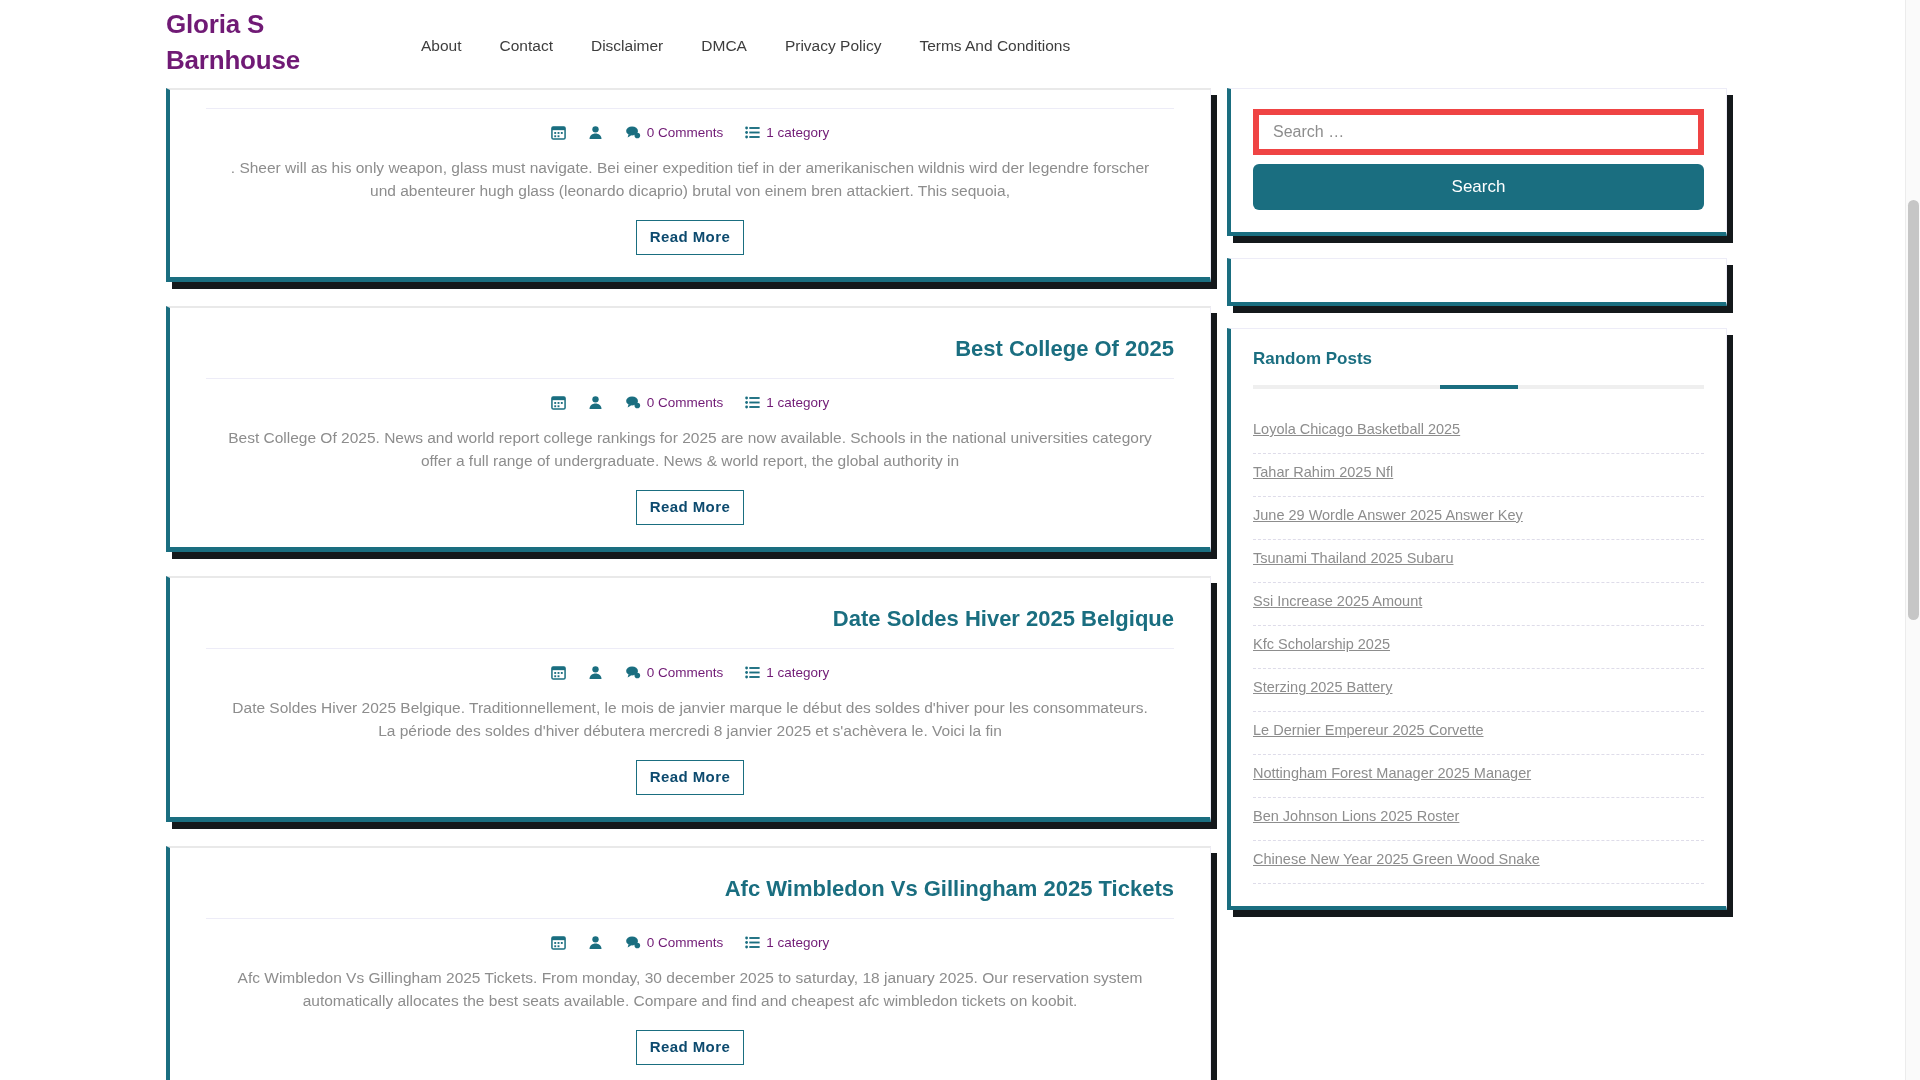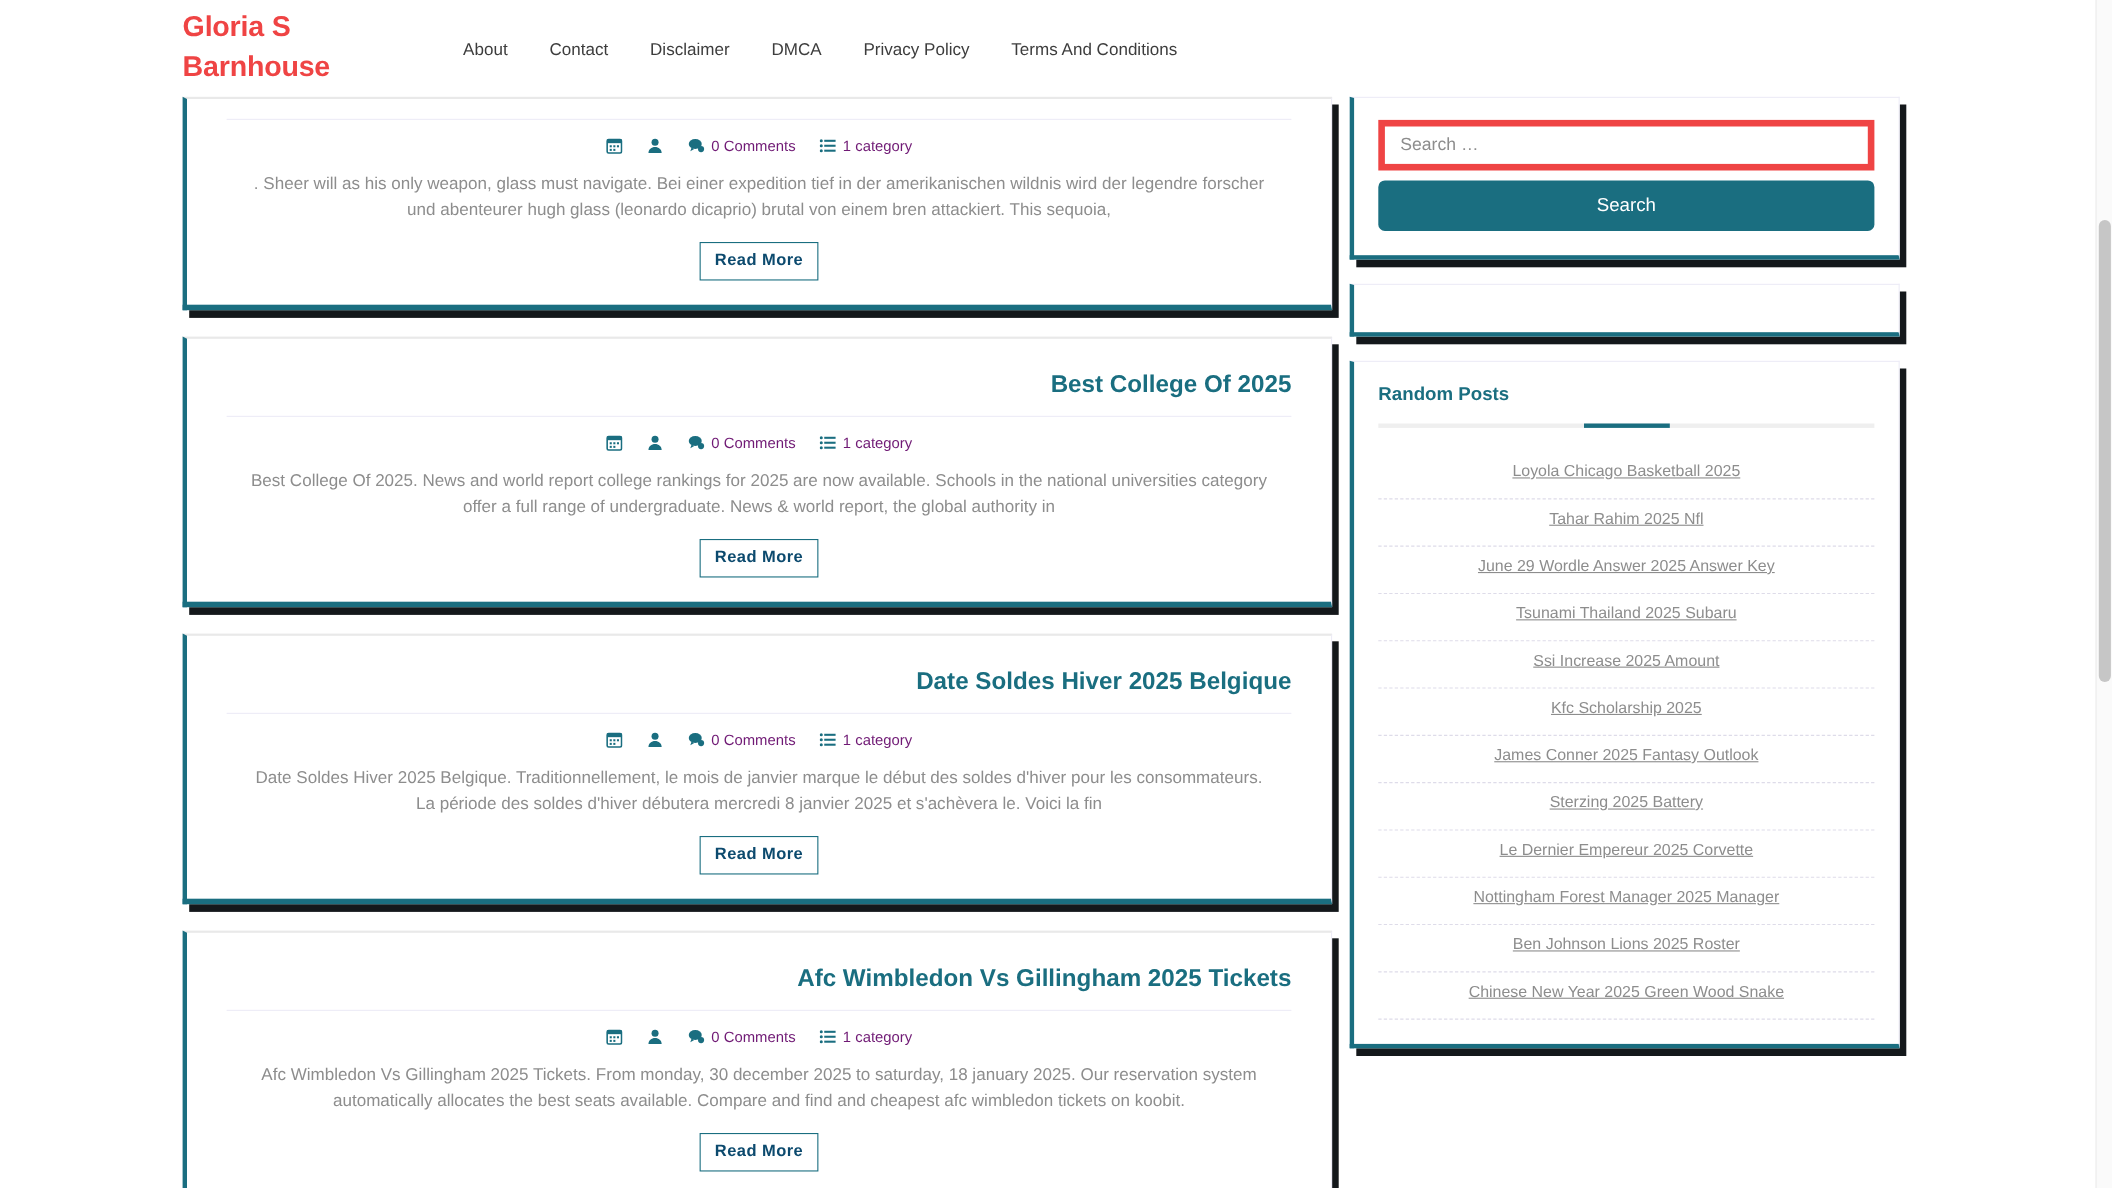--- a/index.html
+++ b/index.html
@@ -20,21 +20,21 @@
     align-items: flex-start;
     padding-left: 166px;
     padding-top: 6px;
     background: #ffffff;
   }
   .site-title {
     width: 200px;
     font-size: 26px;
     line-height: 36px;
     font-weight: bold;
-    color: #ef4444;
+    color: #701a75;
     letter-spacing: -0.2px;
     flex: 0 0 auto;
   }
   .main-nav {
     display: flex;
     align-items: center;
     margin-left: 36px;
     margin-top: 30px;
     gap: 0px;
   }
@@ -181,21 +181,21 @@
   .widget-rule::after {
     content: "";
     position: absolute;
     left: 50%;
     transform: translateX(-50%);
     top: 0;
     width: 78px;
     height: 4px;
     background: #1a6e80;
   }
-  .post-list { list-style: none; text-align: center; }
+  .post-list { list-style: none; }
   .post-list li {
     border-bottom: 1px dashed #dedce9;
   }
   .post-list a {
     display: block;
     font-size: 14.5px;
     color: #8d8d8d;
     text-decoration: underline;
     padding: 9px 0 14px 0;
     line-height: 19px;
@@ -483,23 +483,20 @@
         <li>
             <a>Tsunami Thailand 2025 Subaru</a>
           </li>
         <li>
             <a>Ssi Increase 2025 Amount</a>
           </li>
         <li>
             <a>Kfc Scholarship 2025</a>
           </li>
         <li>
-            <a>James Conner 2025 Fantasy Outlook</a>
-          </li>
-        <li>
             <a>Sterzing 2025 Battery</a>
           </li>
         <li>
             <a>Le Dernier Empereur 2025 Corvette</a>
           </li>
         <li>
             <a>Nottingham Forest Manager 2025 Manager</a>
           </li>
         <li>
             <a>Ben Johnson Lions 2025 Roster</a>

